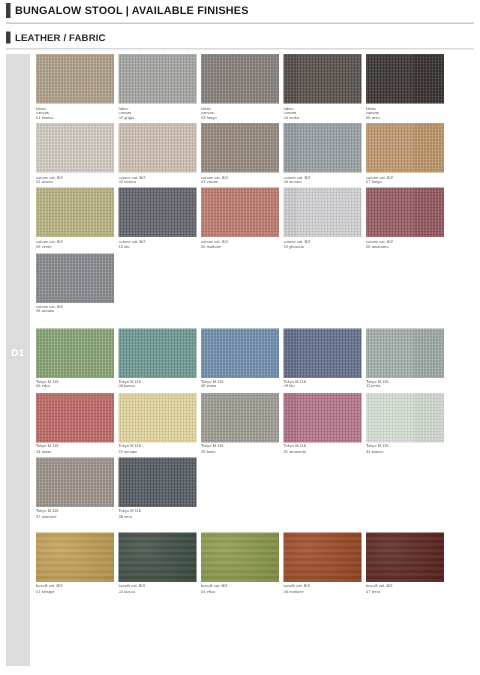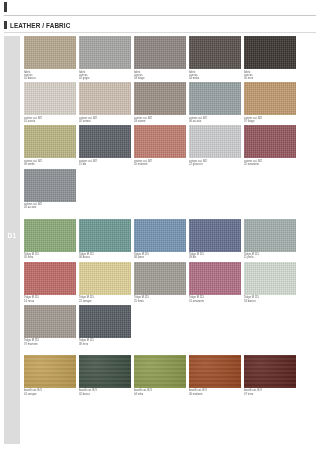--- a/index.html
+++ b/index.html
@@ -70,20 +70,21 @@
   .cap .l2{display:block;}
   .spacer-row{height:7px;}
 </style>
 </head>
 <body>
 
 <div class="page">
 
   <div class="titlebar">
     <div class="title-accent"></div>
+    <div class="doc-title">BUNGALOW STOOL | AVAILABLE FINISHES</div>
   </div>
   <div class="rule"></div>
 
   <div class="sectionbar">
     <div class="sec-accent"></div>
     <div class="section-title">LEATHER / FABRIC</div>
   </div>
   <div class="rule2"></div>
 
   <div class="sidebar">

